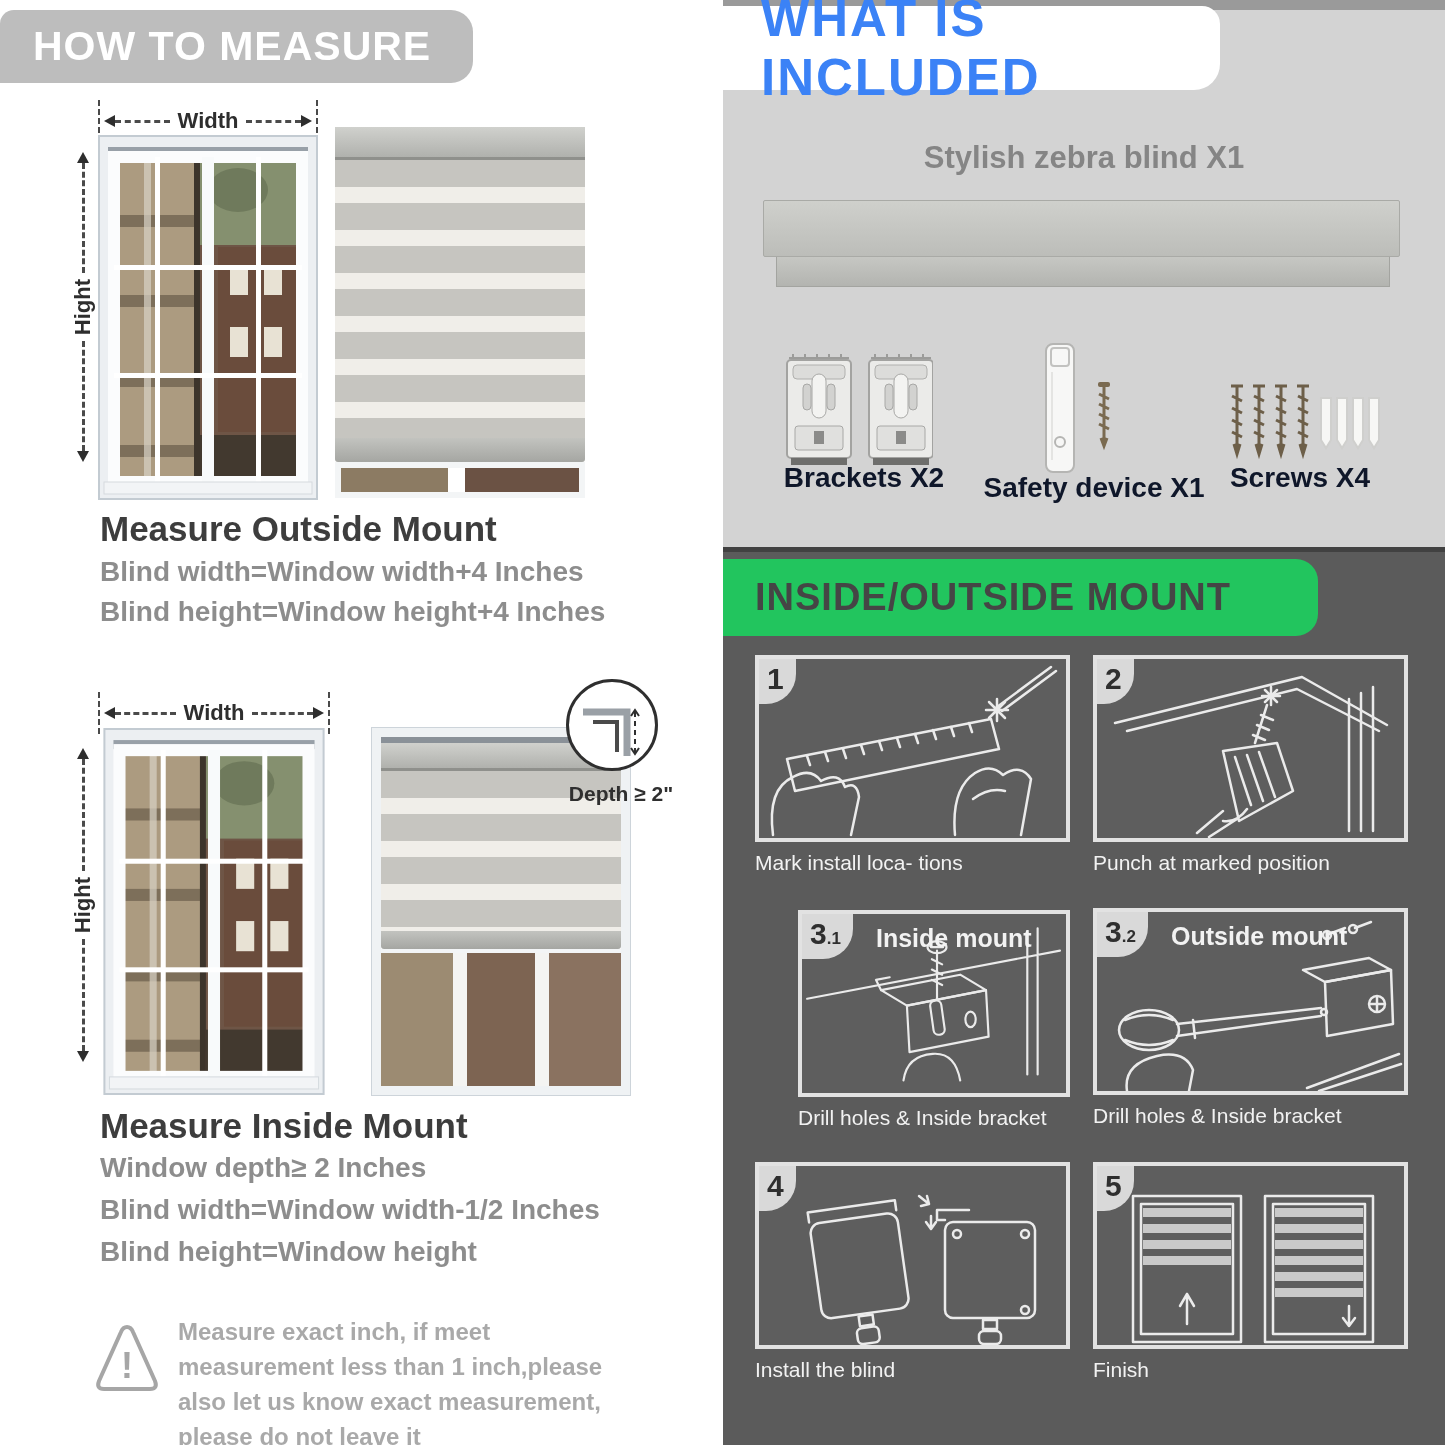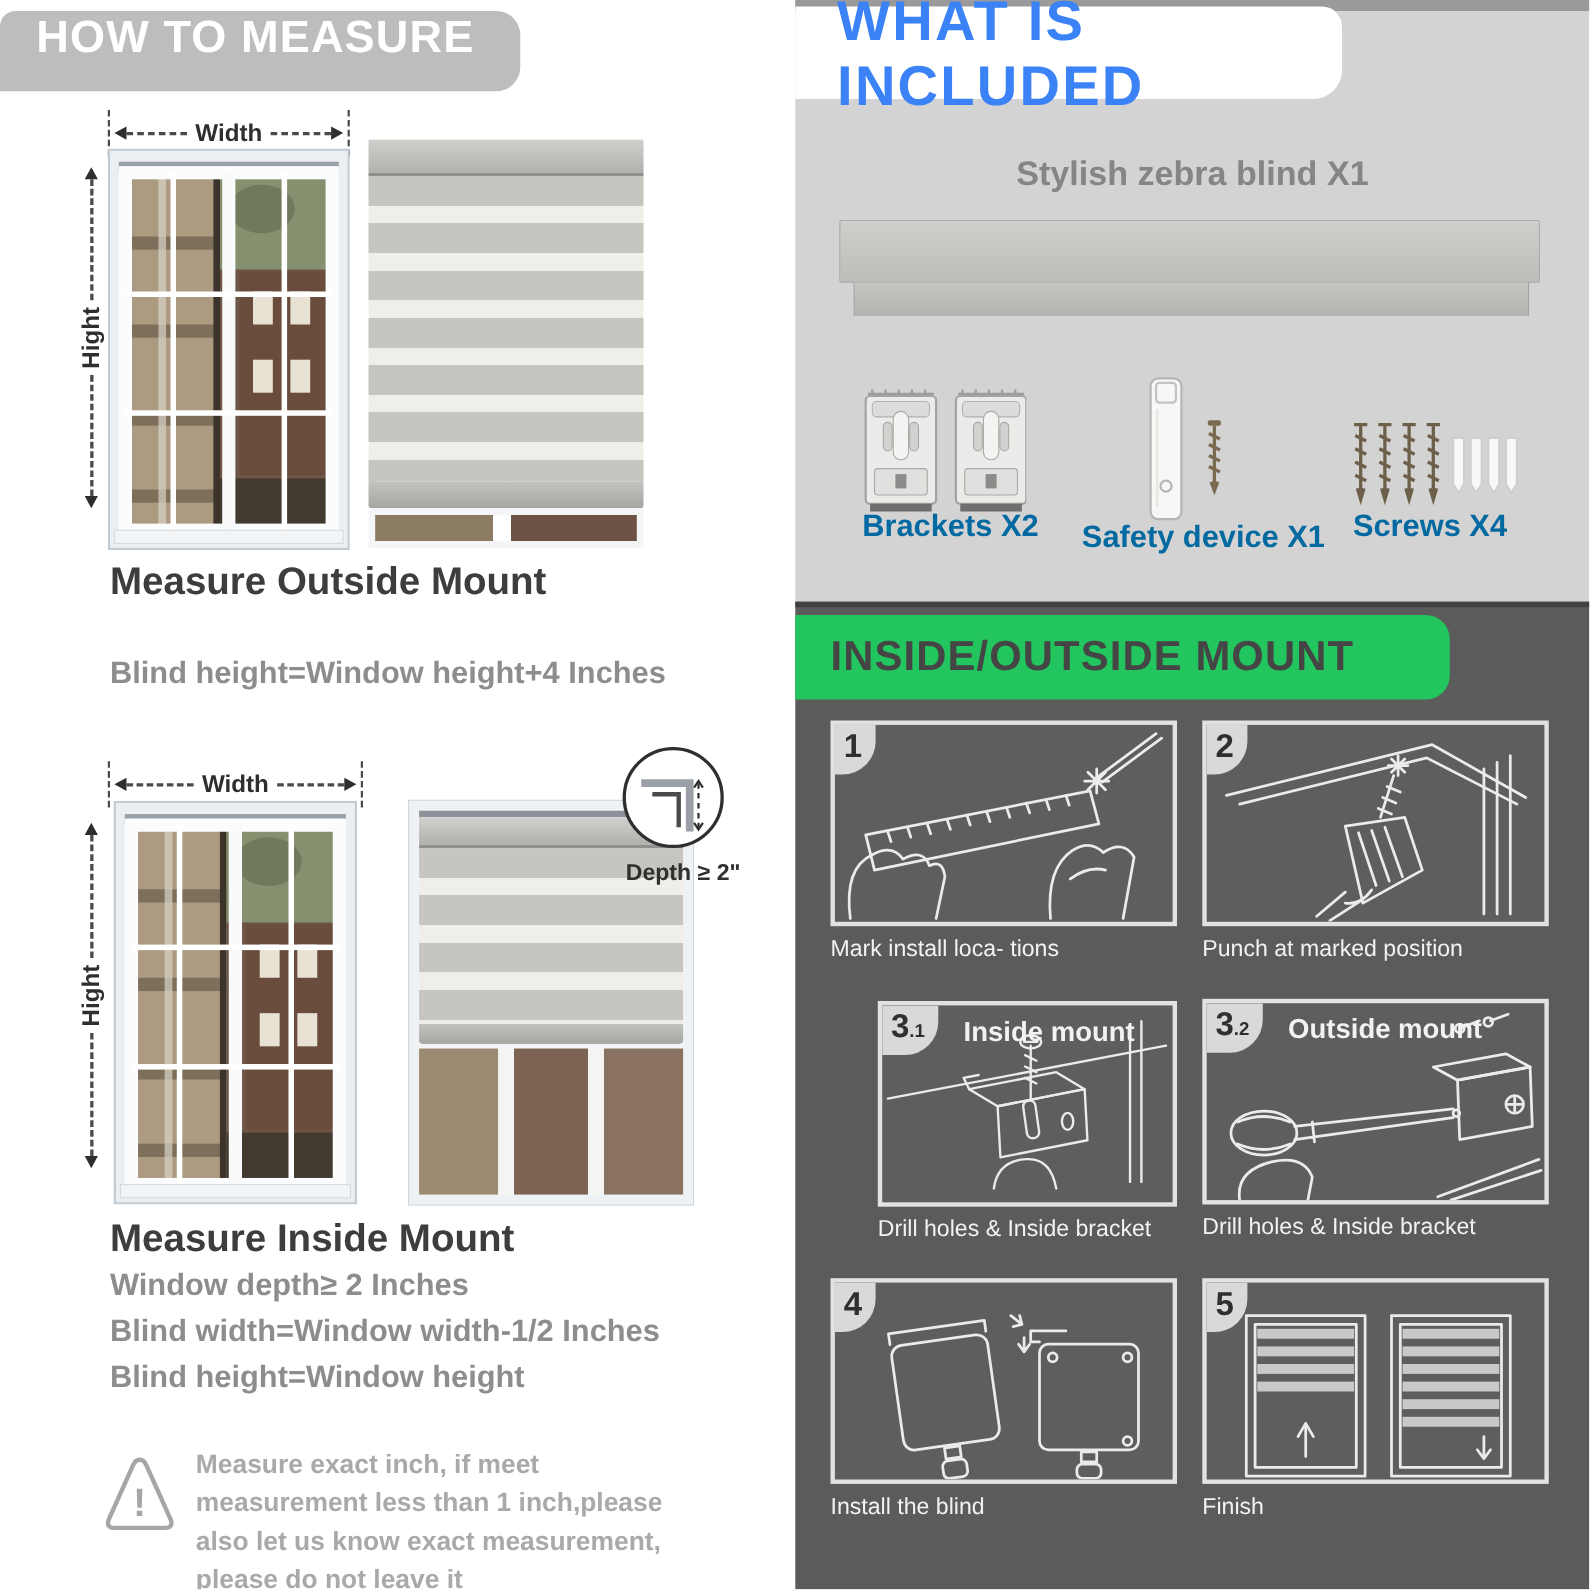--- a/index.html
+++ b/index.html
@@ -6,21 +6,21 @@
   html,body { background:#ffffff; }
   .page {
     position:relative; width:1445px; height:1445px; background:#ffffff;
     font-family:"Liberation Sans", sans-serif; overflow:hidden;
   }
   .abs { position:absolute; }
 
   
   .htm-bar {
     left:0; top:10px; width:473px; height:73px; background:#bdbdbd;
-    border-radius:14px 22px 22px 0; display:flex; 
+    border-radius:14px 22px 22px 0; display:flex; align-items:center;
   }
   .htm-bar span { color:#ffffff; font-size:41px; font-weight:bold; letter-spacing:1px; padding-left:33px; }
 
   .section-title { color:#3d3d3d; font-size:35px; font-weight:bold; }
   .rule-line { color:#8d8d8d; font-size:28px; font-weight:bold; }
 
   
   .measure { display:flex; align-items:center; color:#2e2e2e; font-weight:bold; font-size:22px; }
   .m-dash { flex:1; border-top:3px dashed #4a4a4a; height:0; }
   .m-label { margin:0 8px; white-space:nowrap; }
@@ -55,21 +55,21 @@
   
   .included { left:723px; top:0; width:722px; height:547px; background:#d3d3d3; }
   .top-strip { left:0; top:0; width:722px; height:10px; background:#9a9a9a; }
   .wii-box { left:0; top:6px; width:497px; height:84px; background:#ffffff; border-radius:0 18px 26px 0; display:flex; align-items:center; }
   .wii-box span { color:#3b82f6; font-size:51px; font-weight:bold; letter-spacing:2px; padding-left:38px; }
   .product-title { left:0; top:140px; width:722px; text-align:center; color:#858585; font-size:31px; font-weight:bold; }
   .rail-main { left:40px; top:200px; width:637px; height:57px;
     background:linear-gradient(#cfd0cc,#bcbdb9); border:1px solid #a9aaa6; border-radius:2px; }
   .rail-lip  { left:53px; top:257px; width:614px; height:30px;
     background:linear-gradient(#c6c7c3,#b3b4b0); border:1px solid #a3a4a0; border-top:none; }
-  .part-label { color:#0369a1; font-size:28px; font-weight:bold; text-align:center; }
+  .part-label { color:#0f172a; font-size:28px; font-weight:bold; text-align:center; }
 
   .mount { left:723px; top:547px; width:722px; height:898px; background:#5b5b5b; border-top:5px solid #414141; }
   .mount-header { left:0; top:7px; width:595px; height:77px; background:#22c55e; border-radius:0 22px 22px 0; display:flex; align-items:center; }
   .mount-header span { color:#454545; font-size:38px; font-weight:bold; padding-left:32px; letter-spacing:1px; }
 
   .step { position:absolute; width:315px; }
   .panel { position:relative; height:187px; border:4px solid #e2e2e2; background:#5e5e5e; overflow:hidden; }
   .badge { position:absolute; top:0; left:0; background:#d9d9d9; color:#2f2f2f;
     font-size:30px; font-weight:bold; line-height:1; padding:5px 12px 10px 8px; border-radius:0 0 30px 0; }
   .badge small { font-size:17px; font-weight:bold; }
@@ -136,20 +136,21 @@
   </svg>
 
   <div class="abs blind" style="left:335px; top:127px; width:250px;">
     <div class="b-cassette"></div>
     <div class="b-fabric" style="height:278px;"></div>
     <div class="b-rail"></div>
     <div class="b-peek" style="height:36px;"></div>
   </div>
 
   <div class="abs section-title" style="left:100px; top:509px;">Measure Outside Mount</div>
+  <div class="abs rule-line" style="left:100px; top:556px;">Blind width=Window width+4 Inches</div>
   <div class="abs rule-line" style="left:100px; top:596px;">Blind height=Window height+4 Inches</div>
 
   <div class="abs measure" style="left:98px; top:700px; width:232px;">
     <span class="arr-l"></span>
     <span class="m-dash"></span>
     <span class="m-label">Width</span>
     <span class="m-dash"></span>
     <span class="arr-r"></span>
   </div>
   <div class="abs m-tick" style="left:98px; top:692px; height:42px;"></div>

